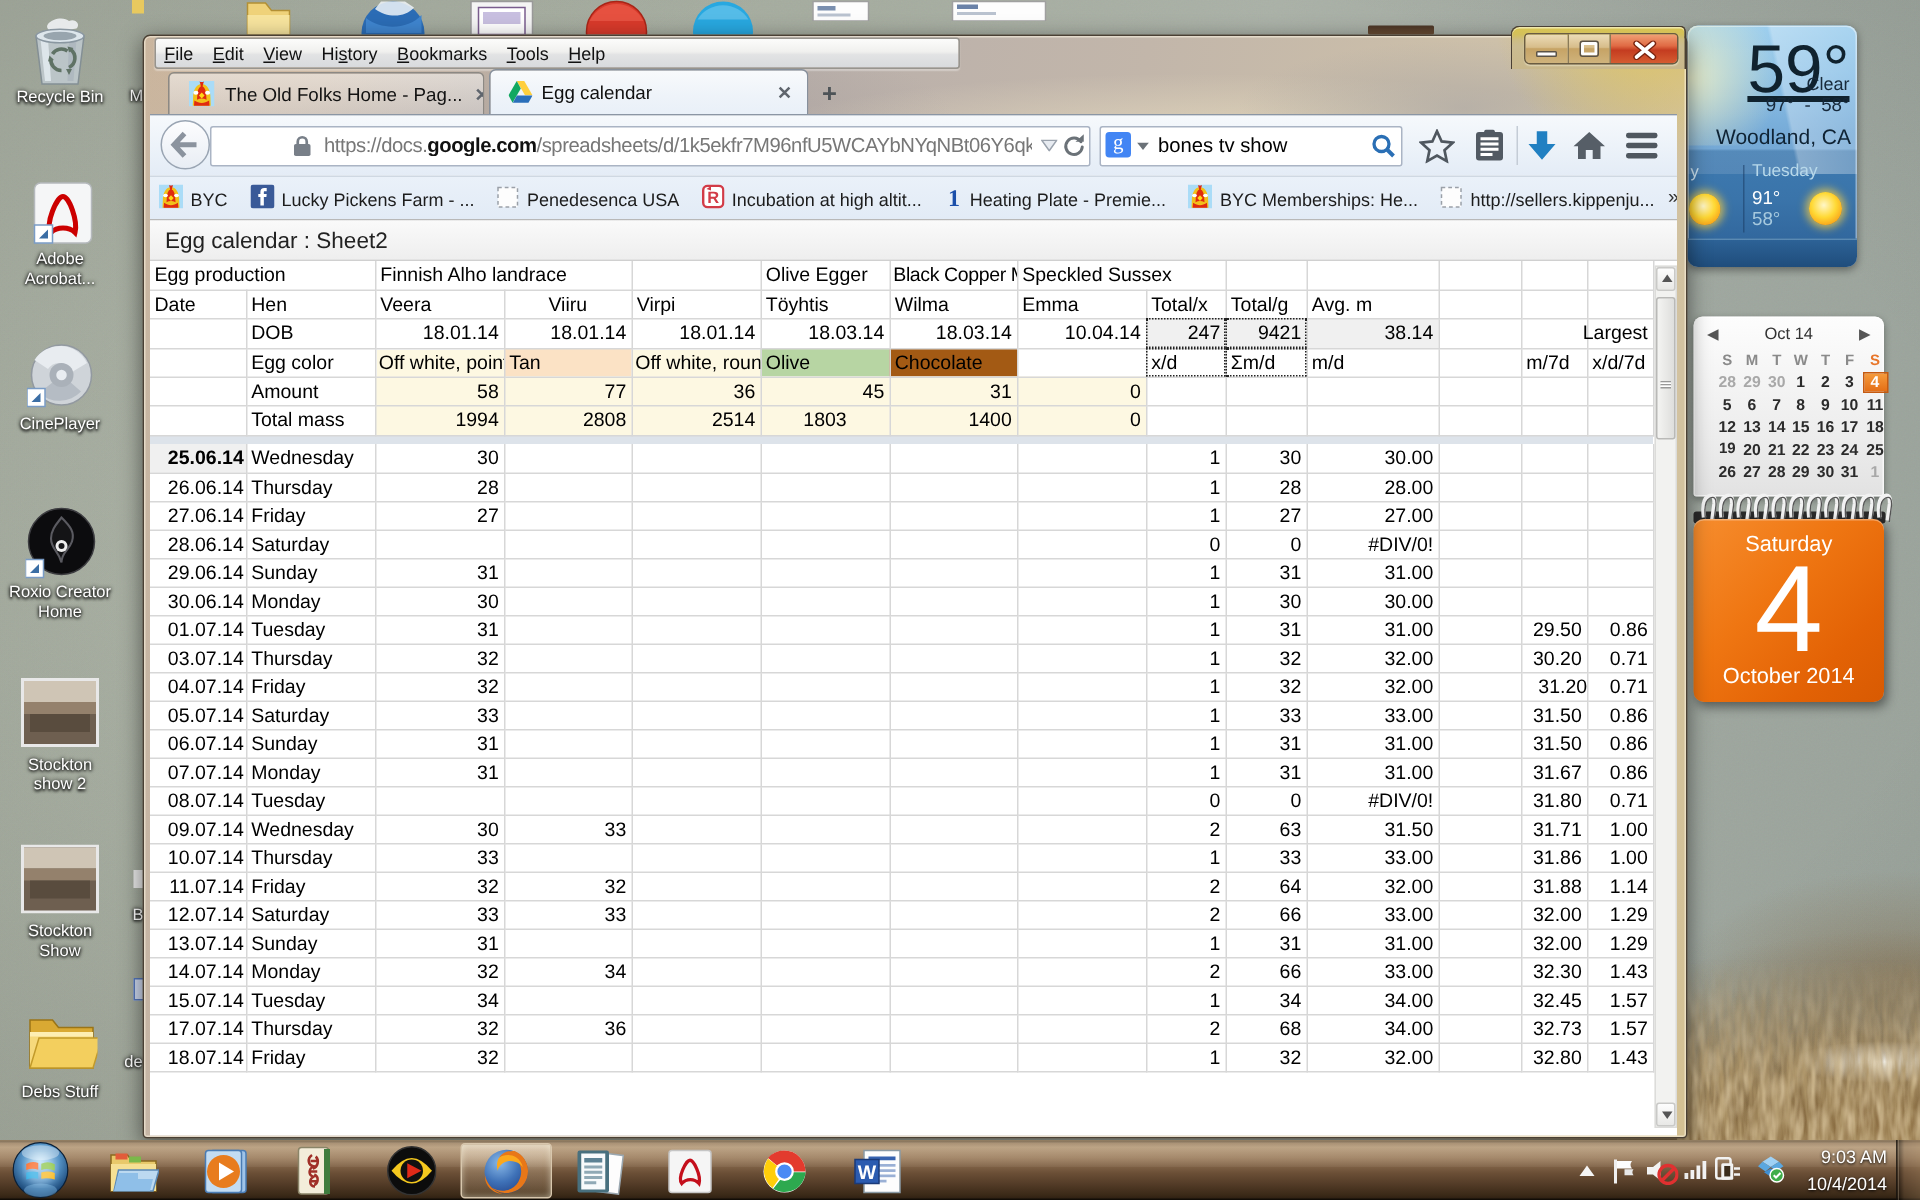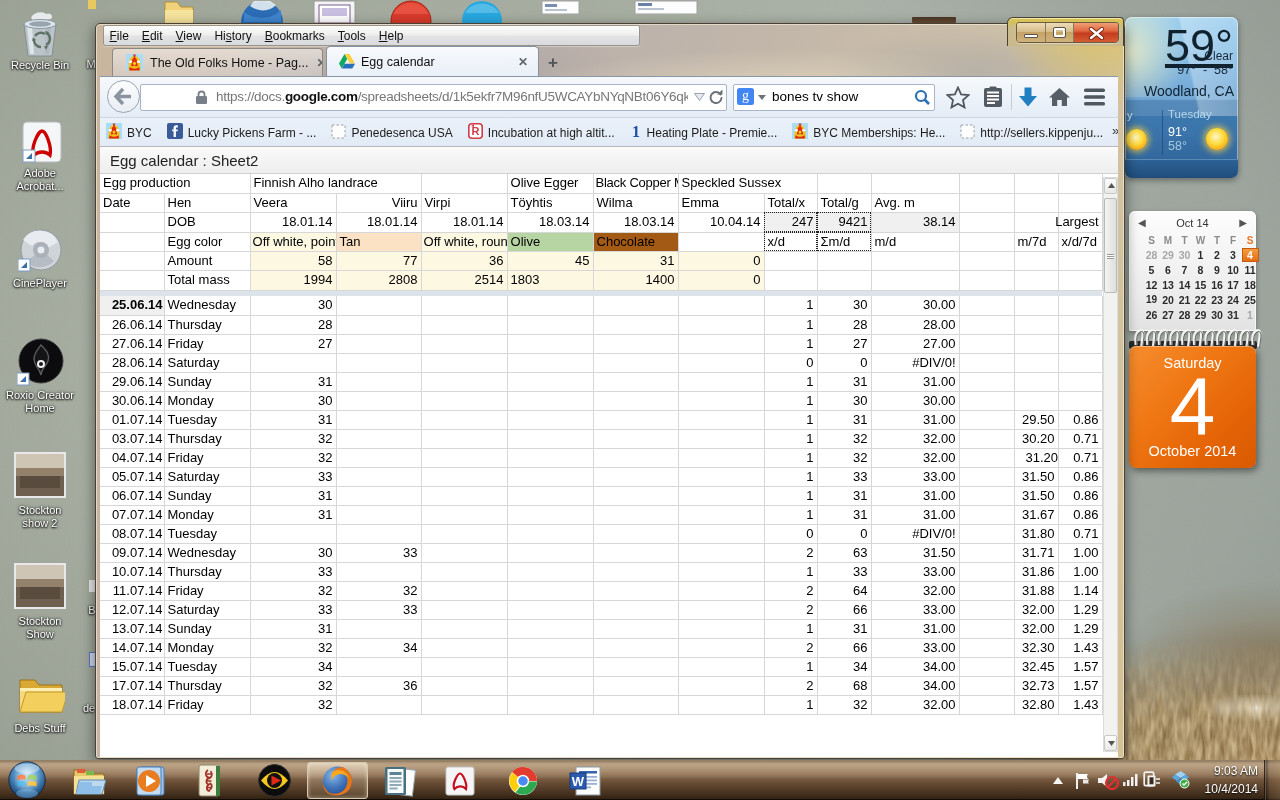--- a/index.html
+++ b/index.html
@@ -476,21 +476,21 @@
             <td style="text-align:right;"></td>
             <td style="text-align:right;"></td>
             <td style="text-align:right;"></td>
             <td style="text-align:right;"></td>
             <td style="text-align:right;"></td>
           </tr>
 <tr>
             <td style="text-align:left;">Date</td>
             <td style="text-align:left;">Hen</td>
             <td style="text-align:left;">Veera</td>
-            <td style="text-align:right;">Viiru</td>
+            <td style="text-align:center;">Viiru</td>
             <td style="text-align:left;">Virpi</td>
             <td style="text-align:left;">Töyhtis</td>
             <td style="text-align:left;">Wilma</td>
             <td style="text-align:left;">Emma</td>
             <td style="text-align:left;">Total/x</td>
             <td style="text-align:left;">Total/g</td>
             <td style="text-align:left;">Avg. m</td>
             <td style="text-align:left;"></td>
             <td style="text-align:left;"></td>
             <td style="text-align:left;"></td>
@@ -544,21 +544,21 @@
             <td style="text-align:right;"></td>
             <td style="text-align:right;"></td>
             <td style="text-align:right;"></td>
           </tr>
 <tr class="h20">
             <td style="text-align:right;"></td>
             <td style="text-align:left;">Total mass</td>
             <td style="text-align:right;background:#fdf8e2;">1994</td>
             <td style="text-align:right;background:#fdf8e2;">2808</td>
             <td style="text-align:right;background:#fdf8e2;">2514</td>
-            <td style="text-align:left;background:#fdf8e2;">1803</td>
+            <td style="text-align:center;background:#fdf8e2;">1803</td>
             <td style="text-align:right;background:#fdf8e2;">1400</td>
             <td style="text-align:right;background:#fdf8e2;">0</td>
             <td style="text-align:right;"></td>
             <td style="text-align:right;"></td>
             <td style="text-align:right;"></td>
             <td style="text-align:right;"></td>
             <td style="text-align:right;"></td>
             <td style="text-align:right;"></td>
           </tr>
 <tr class="divr">

